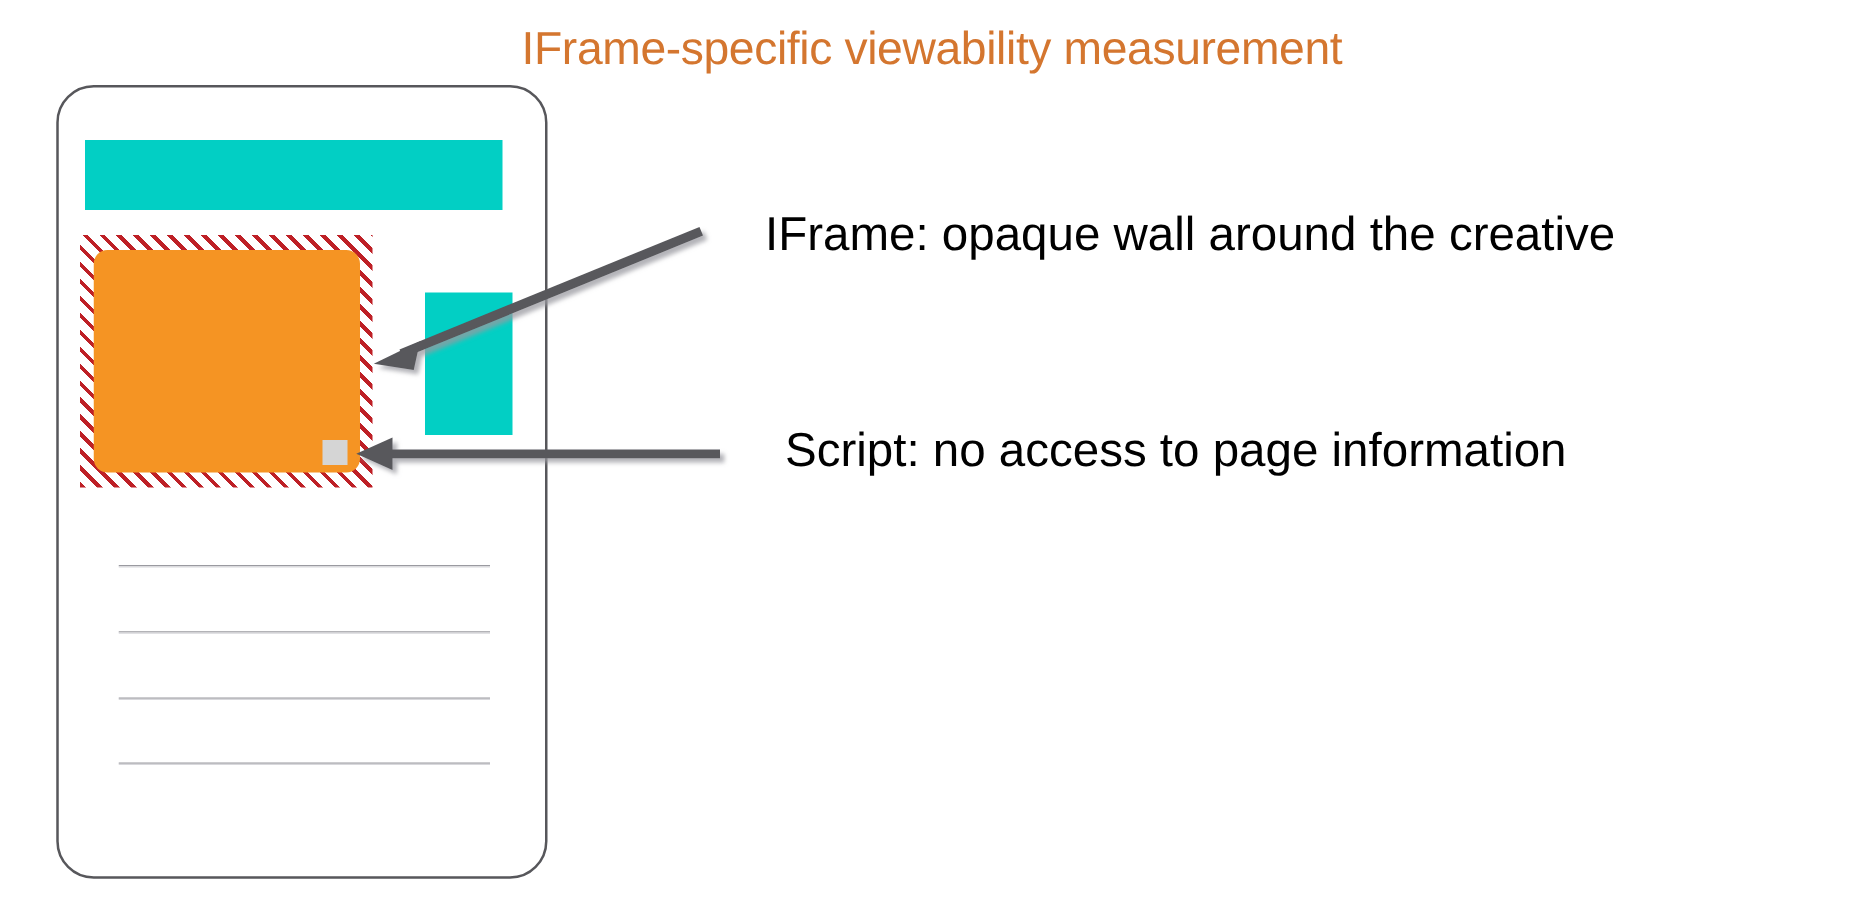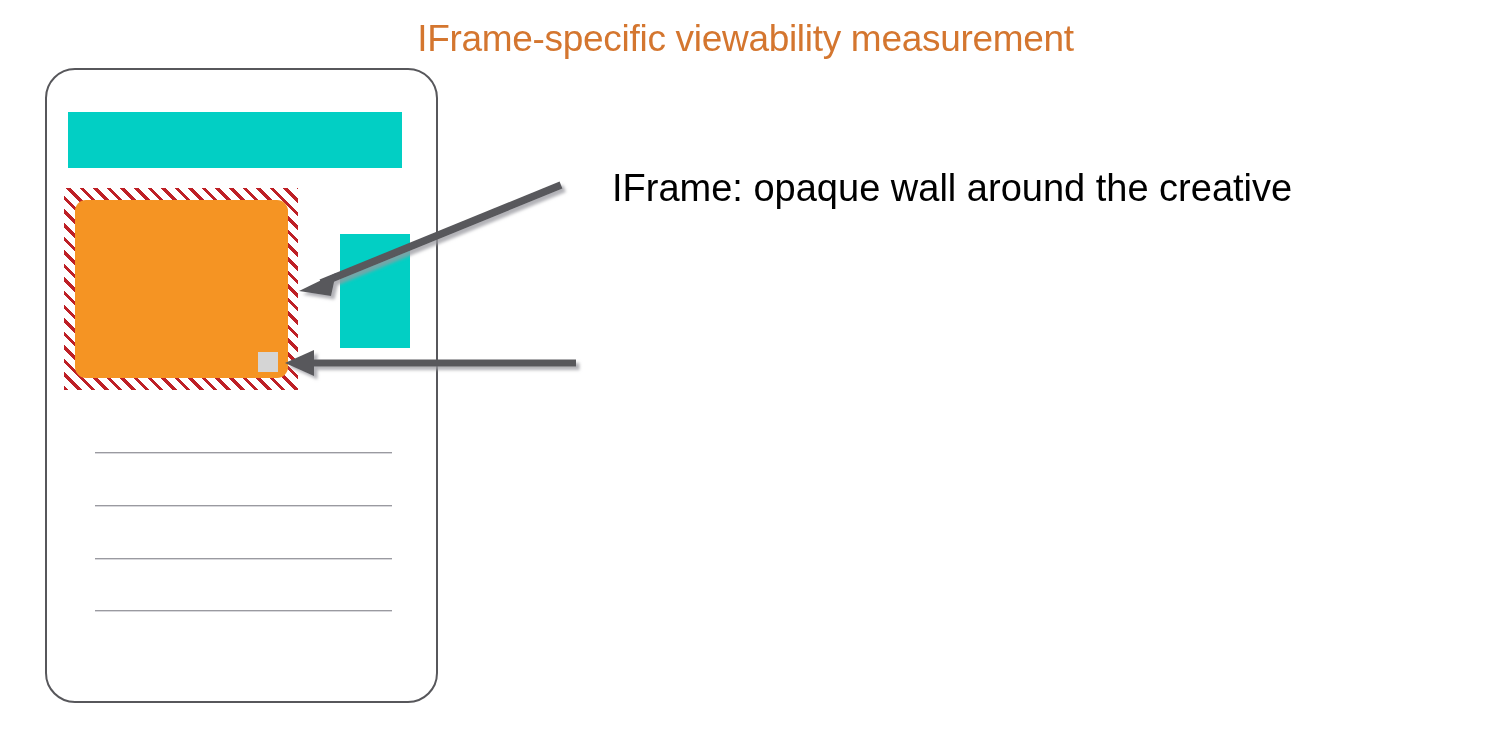--- a/index.html
+++ b/index.html
@@ -177,14 +177,15 @@
     </g>
 
     <g filter="url(#soft-shadow)">
       <line x1="576" y1="363" x2="307" y2="363" stroke="#58585C" stroke-width="7" stroke-linecap="butt"></line>
       <polygon points="285,363 314,350 314,376" fill="#58585C"></polygon>
     </g>
   </svg>
 
   <div class="callout" id="callout-iframe">IFrame: opaque wall around the creative</div>
 
+  <div class="callout" id="callout-script">Script: no access to page information</div>
 
 </div>
 
 </body></html>

